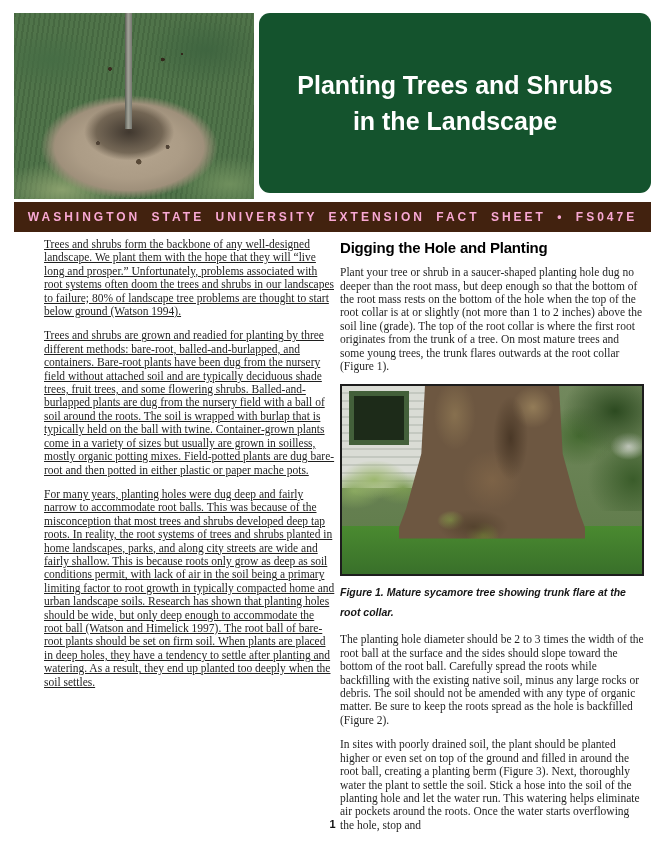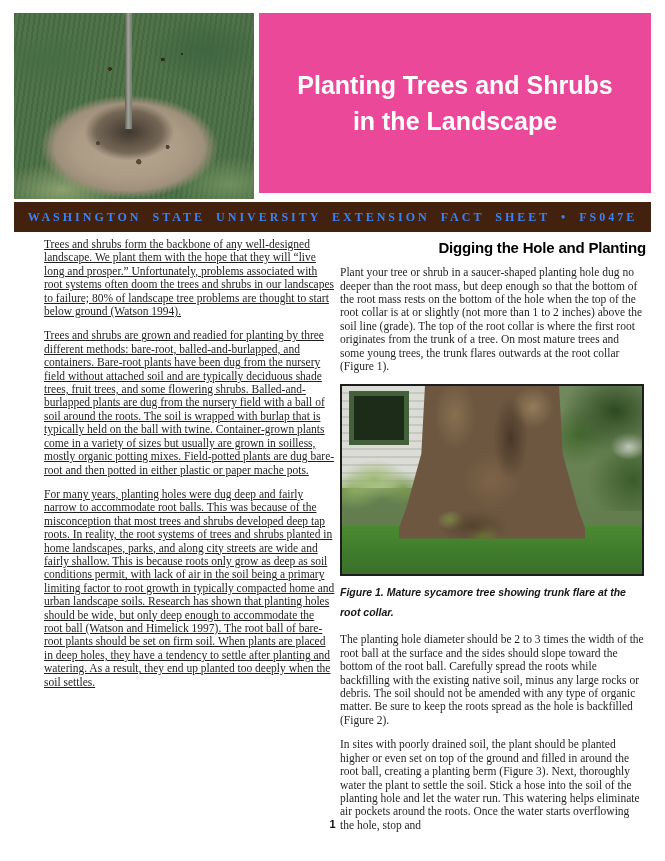--- a/index.html
+++ b/index.html
@@ -36,34 +36,34 @@
   }
   .title-box{
     position:absolute;left:259px;top:13px;width:392px;height:180px;
     display:flex;align-items:center;justify-content:center;text-align:center;
     font-family:"Liberation Sans",sans-serif;font-weight:bold;
     font-size:25px;line-height:1.45;color:#ffffff;
   }
   .top-banner{
     position:absolute;left:14px;top:202px;width:637px;height:30px;
     display:flex;align-items:center;justify-content:center;
-    font-family:Liberation Serif, serif;font-weight:bold;
-    font-size:12px;letter-spacing:3px;word-spacing:5px;color:#3b82f6;
+    font-family:Liberation Sans, sans-serif;font-weight:bold;
+    font-size:12px;letter-spacing:3px;word-spacing:5px;color:#f9a8d4;
     white-space:nowrap;
   }
   
   .col{position:absolute;top:238px;font-size:11.5px;line-height:13.4px;}
   .col-left{left:44px;width:291px;text-decoration:underline;}
   .col-right{left:340px;width:306px;}
   .col p{margin:0 0 11px 0;}
   .col h2{
     font-family:"Liberation Sans",sans-serif;font-weight:bold;color:#000;
     font-size:15px;line-height:1.28;letter-spacing:-0.2px;margin:3px 0 9px 0;
   }
-  .col-right h2{margin-top:0;text-align:right;}
+  .col-right h2{margin-top:0;}
   
   .figure{
     position:relative;width:300px;height:188px;margin:2px 0 6px 0;
     border:2px solid #1d1d1d;overflow:hidden;
     background:linear-gradient(#72885d,#5d7a48);
   }
   .fig-house{
     position:absolute;left:0;top:0;width:31%;height:54%;
     background:repeating-linear-gradient(#dadcd5 0 6px,#c4c8c0 6px 8px);
   }
@@ -115,21 +115,21 @@
 </head>
 <body>
 
 <div class="page">
 
   <div class="header-photo">
     <div class="hp-dirt-specks"></div>
     <div class="hp-trunk"></div>
   </div>
 
-  <div class="title-box" id="title-box" style="background: #ec4899;">
+  <div class="title-box" id="title-box" style="background: #14532d; border-radius: 11px;">
     <div>
       <span style="display:block">Planting Trees and Shrubs</span>
       <span style="display:block">in the Landscape</span>
     </div>
   </div>
 
   <div class="top-banner" id="top-banner" style="background: rgb(66, 34, 15);">WASHINGTON STATE UNIVERSITY EXTENSION FACT SHEET • FS047E</div>
 
   <div class="col col-left">
     <p>Trees and shrubs form the backbone of any well-designed landscape. We plant them with the hope that they will “live long and prosper.” Unfortunately, problems associated with root systems often doom the trees and shrubs in our landscapes to failure; 80% of landscape tree problems are thought to start below ground (Watson 1994).</p>

